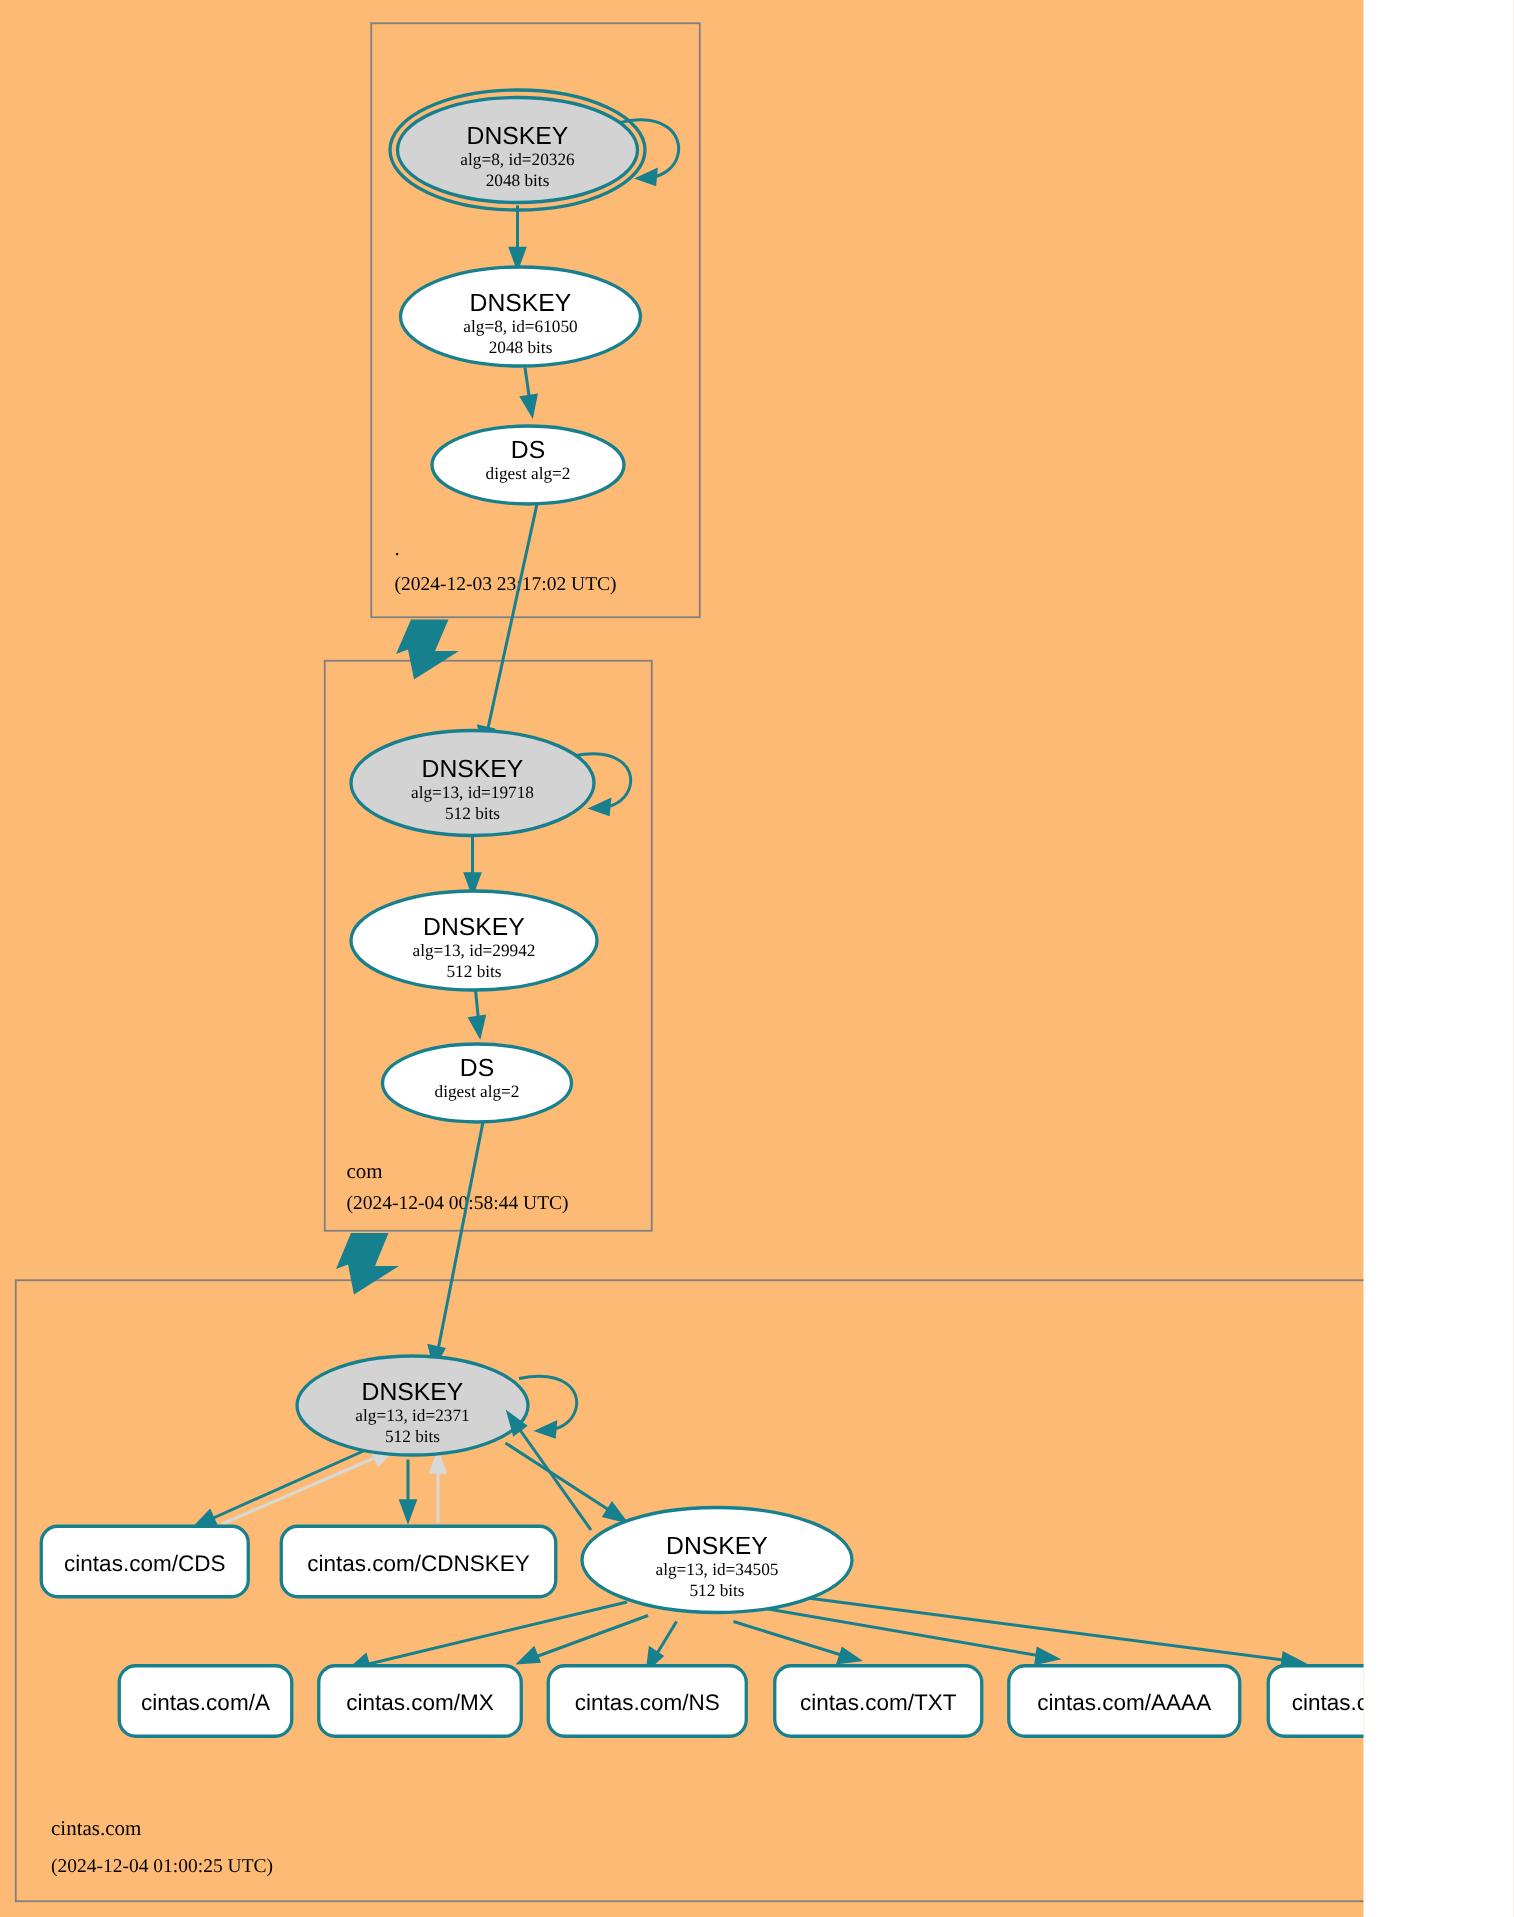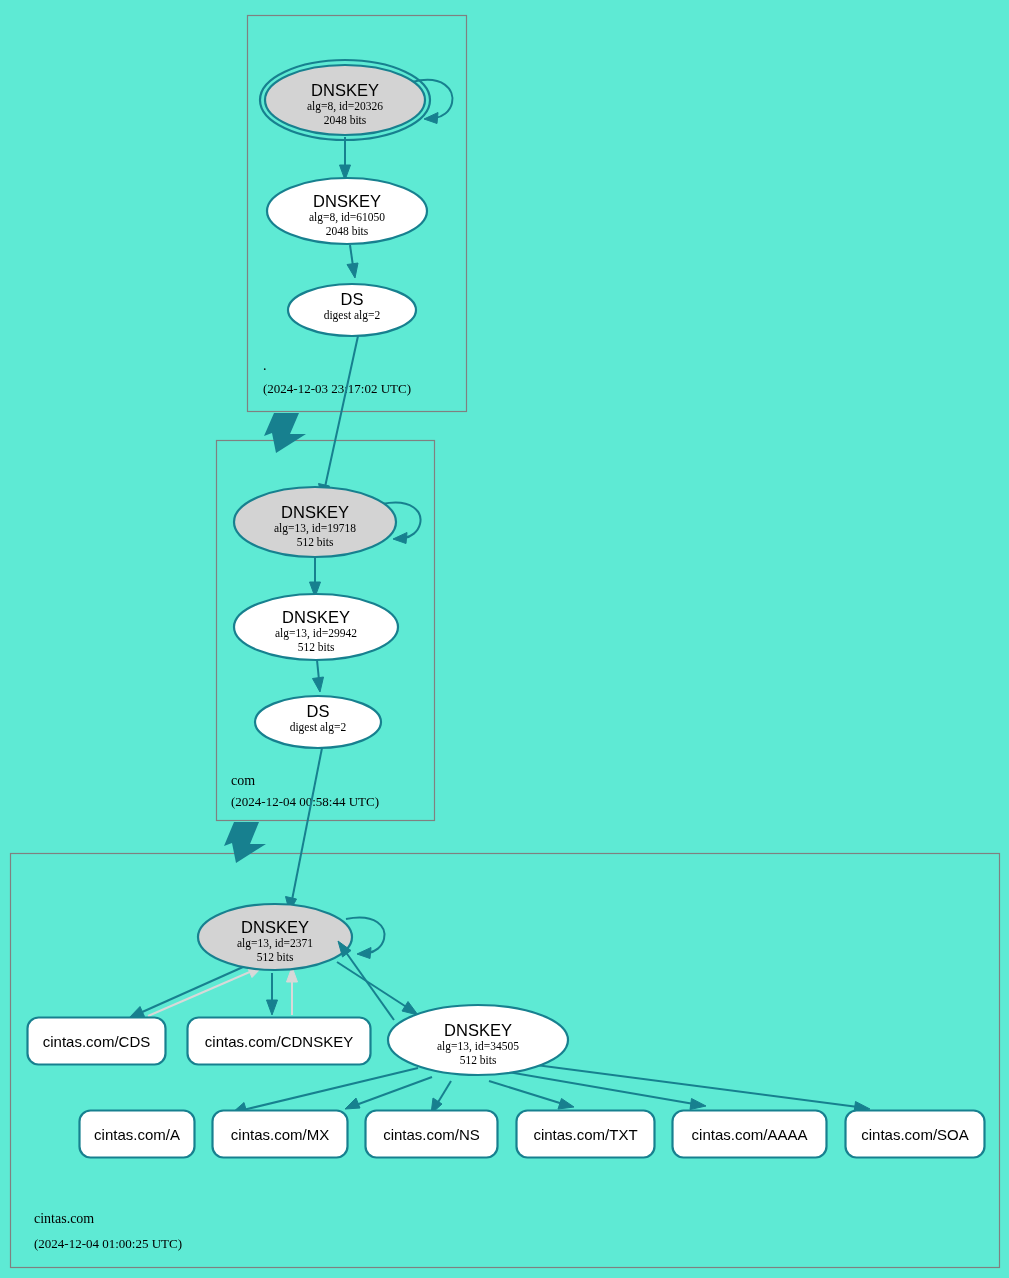--- a/index.html
+++ b/index.html
@@ -1,17 +1,17 @@
 <!DOCTYPE html>
 <html><head>
 <meta charset="utf-8">
 <style>
   html,body{margin:0;padding:0;background:#ffffff;}
   body{font-family:"Liberation Sans",sans-serif;}
-  #stage{position:relative;width:1009px;height:1278px;background:#5eead4;overflow:hidden;}
+  #stage{position:relative;width:909px;height:1278px;background:#fdba74;overflow:hidden;}
   svg#graph{position:absolute;left:0;top:0;width:1009px;height:1278px;}
   .clusterbox{fill:none;stroke:#808080;stroke-width:1.2;}
   .ellipse-node{fill:#ffffff;stroke:#17808f;stroke-width:2.2;}
   .ellipse-node.secure{fill:#d3d3d3;}
   .ellipse-outer{fill:none;stroke:#17808f;stroke-width:2.2;}
   .rect-node{fill:#ffffff;stroke:#17808f;stroke-width:2.2;}
   .edge{fill:none;stroke:#17808f;stroke-width:2.0;}
   .edge-gray{fill:none;stroke:#d8d8d8;stroke-width:2.0;}
   .arrowfill{fill:#17808f;stroke:#17808f;stroke-width:1;}
   .arrowfill-gray{fill:#d8d8d8;stroke:#d8d8d8;stroke-width:1;}

